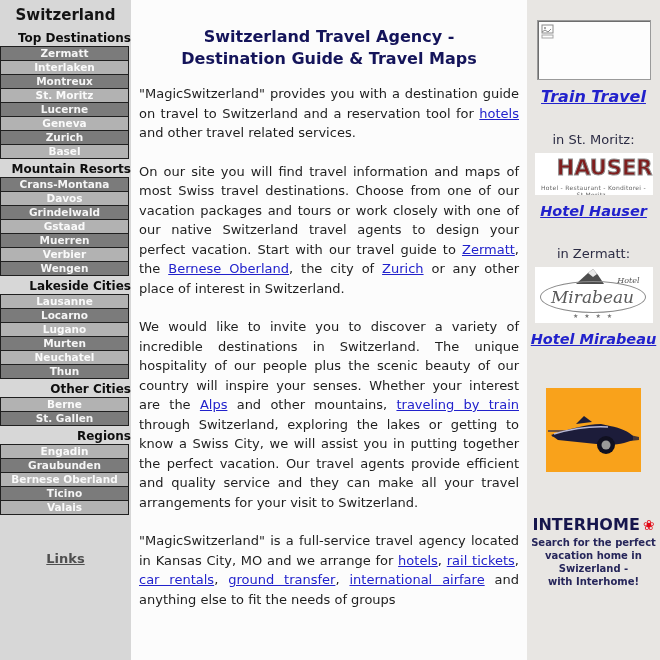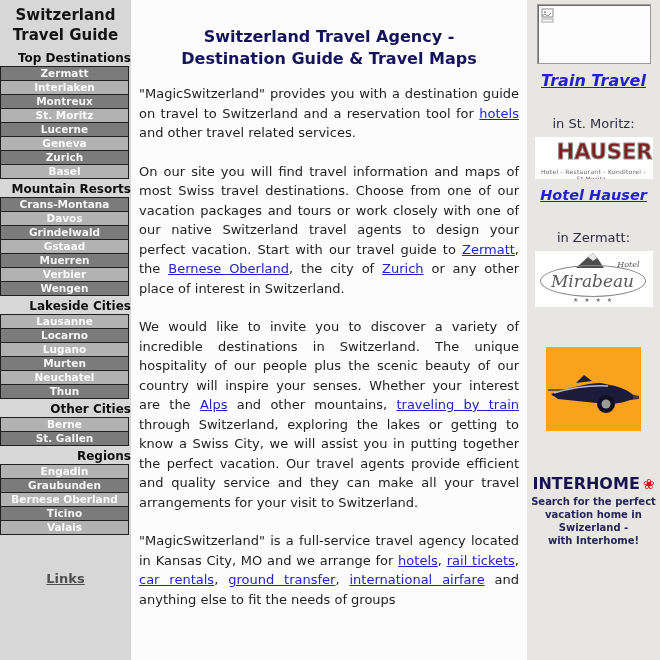--- a/index.html
+++ b/index.html
@@ -24,21 +24,21 @@
   
   .center{flex:0 0 396px;width:396px;background:#fcfcfc;box-sizing:border-box;
           padding:26px 8px 0;color:#1e1e1e;}
   .main-title{margin:0 0 14px;text-align:center;font-size:16px;line-height:22px;
               font-weight:bold;color:var(--title-navy,#14145a);}
   #paragraphs p{margin:0 0 19px;font-size:13px;line-height:19.5px;text-align:justify;}
   #paragraphs a{color:var(--link-blue,#2222cc);text-decoration:underline;cursor:pointer;}
 
   
   .right{flex:0 0 133px;width:133px;background:#e8e6e3;text-align:center;
-         padding-top:4px;box-sizing:border-box;}
+         padding-top:20px;box-sizing:border-box;}
   .imgbox{width:114px;height:60px;margin:0 auto;background:#fdfdfd;border:1px solid #9a9a9a;
           box-shadow:inset 1px 1px 0 #6e6e6e;text-align:left;padding:3px;box-sizing:border-box;
           cursor:pointer;}
   .biglink{display:inline-block;margin-top:7px;font-size:16px;font-style:italic;
            font-weight:bold;color:var(--link-blue,#2222cc);text-decoration:underline;cursor:pointer;}
   .adlabel{margin-top:26px;font-size:13px;color:#2c2c44;}
   .logo{background:#ffffff;margin:6px auto 0;cursor:pointer;}
   .logo.hauser{width:118px;height:42px;overflow:hidden;}
   .hauser-word{font-size:21px;font-weight:bold;line-height:31px;color:#7f1d1d;text-align:right;
                -webkit-text-stroke:1px #8f8f8f;}
@@ -62,21 +62,20 @@
               white-space:pre-line;}
 </style>
 </head>
 <body>
 
 <div class="page">
 
   <aside class="left">
     <div class="side-title">
       <span>Switzerland</span><br>
-      <span>Travel Guide</span>
     </div>
     <div id="nav-sections">
         <div class="nav-header">Top Destinations</div>
         <div class="nav-btn dark">Zermatt</div>
         <div class="nav-btn light">Interlaken</div>
         <div class="nav-btn dark">Montreux</div>
         <div class="nav-btn light">St. Moritz</div>
         <div class="nav-btn dark">Lucerne</div>
         <div class="nav-btn light">Geneva</div>
         <div class="nav-btn dark">Zurich</div>
@@ -146,20 +145,21 @@
       <svg class="mira-mtn" width="42" height="16" viewBox="0 0 42 16">
         <path d="M3 16 L15 5 L20 1 L25 7 L31 16 Z" fill="#4d4d4d"></path>
         <path d="M15 5 L20 1 L24 6 L20 9 Z" fill="#e8e8e8"></path>
       </svg>
       <span class="mira-hotel">Hotel</span>
       <div class="mira-oval">
         <span class="mira-name">Mirabeau</span>
       </div>
       <div class="mira-stars">★ ★ ★ ★</div>
     </div>
+    <a class="medlink">Hotel Mirabeau</a>
 
     <div class="car-ad">
       <svg width="95" height="84" viewBox="0 0 95 84">
         <rect width="95" height="84" fill="var(--car-ad-orange,#f9a21b)"></rect>
         <rect x="2" y="42" width="34" height="2" fill="#2a2a4d" opacity="0.65"></rect>
         <rect x="6" y="47" width="28" height="2" fill="#2a2a4d" opacity="0.5"></rect>
         <path d="M30 36 L38 28 L46 34 Z" fill="#1c1c3a"></path>
         <path d="M5 47 C20 42 40 36 55 36 L64 38 C75 40 83 44 87 48 L87 52 C80 55 70 57 60 57 L12 52 Z" fill="#1c1c3a"></path>
         <path d="M8 46 C25 41 45 38 62 39" stroke="#b9b9d6" stroke-width="1.5" fill="none"></path>
         <circle cx="60" cy="57" r="9" fill="#101020"></circle>

